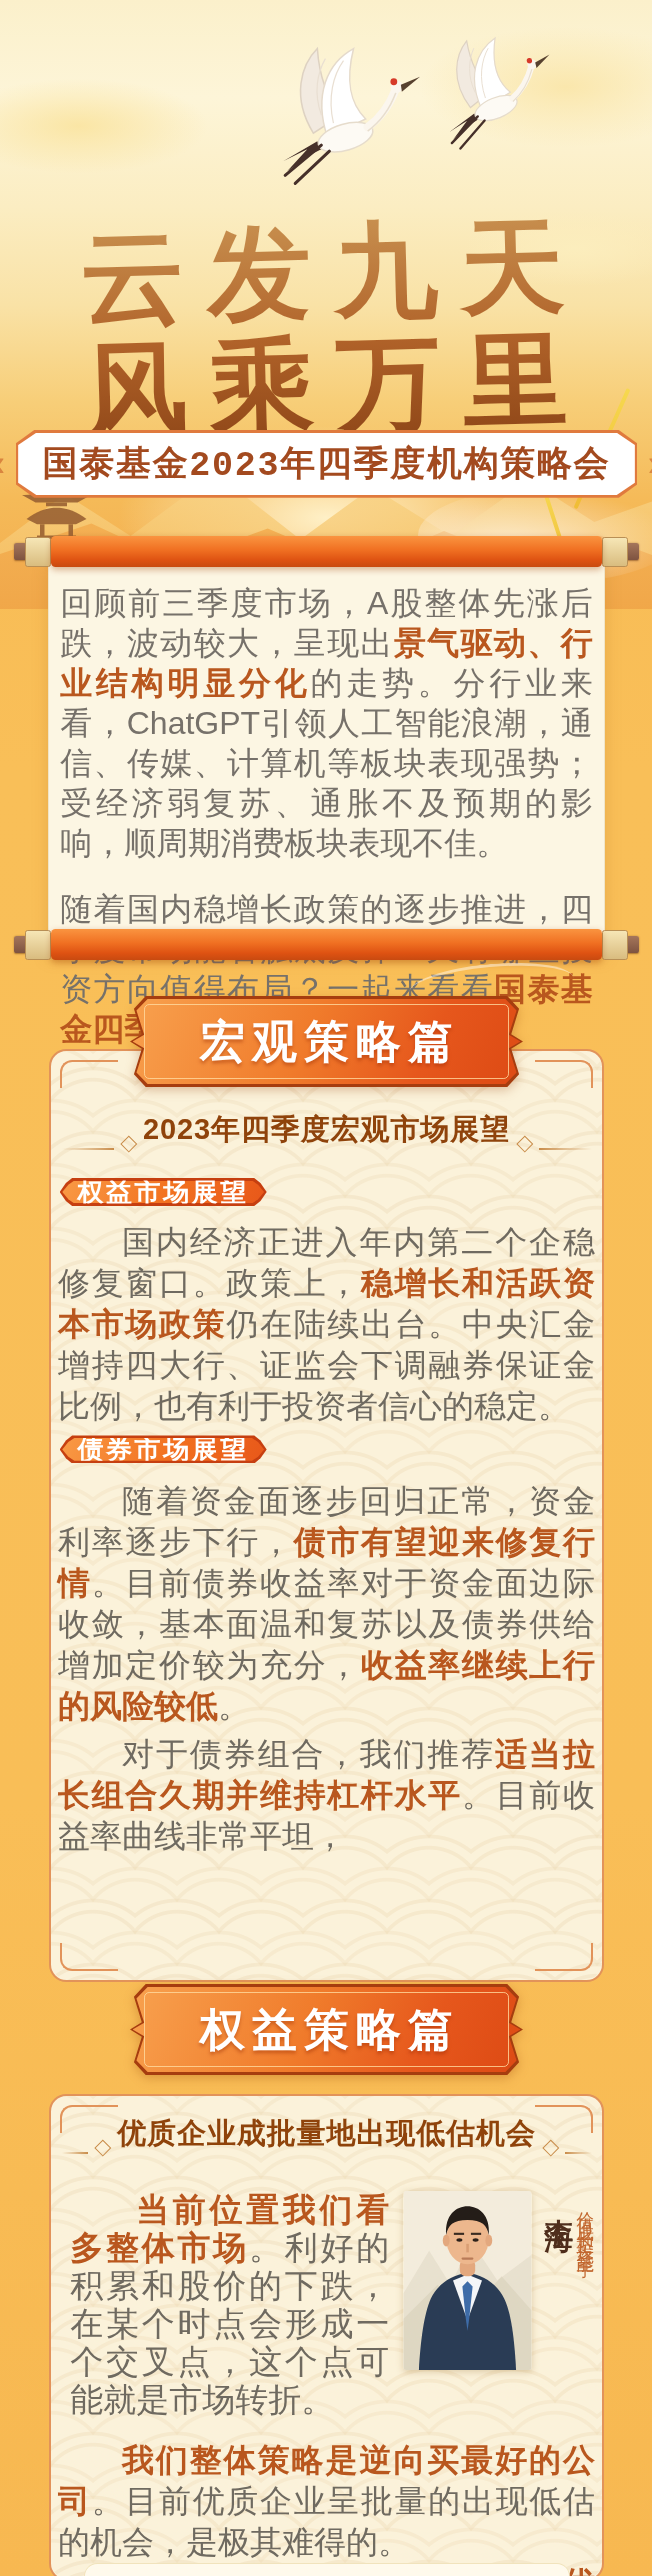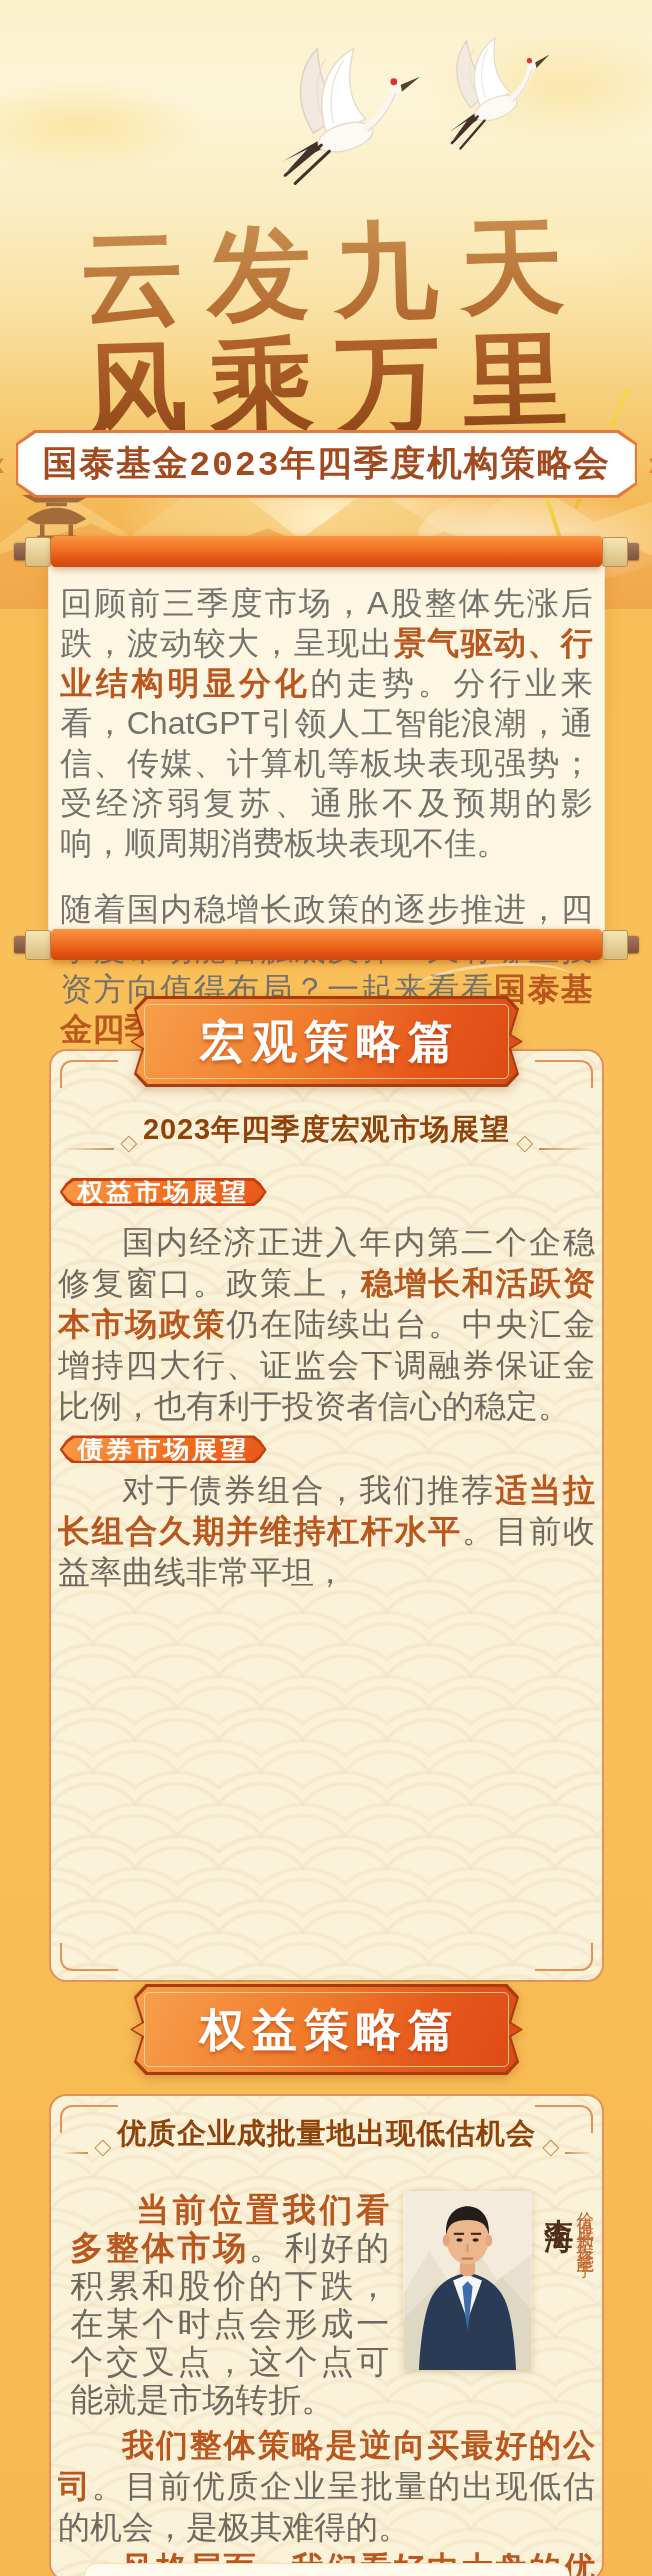--- a/index.html
+++ b/index.html
@@ -108,21 +108,21 @@
   .macro-card p.p3{margin-top:17.4px;} .macro-card p.p4{margin-top:7px;}
   
   .quote-row{display:flex;margin-top:37px;}
   .quote-left{width:319px;font-size:33px;line-height:38px;color:#6F6A60;text-align:justify;text-indent:2em;margin:0 0 0 12.2px;}
   .quote-right{position:relative;flex:1;height:184px;}
   .portrait{position:absolute;left:14px;top:0;width:129px;height:179px;border-radius:3.5px;overflow:hidden;
     box-shadow:0 1.7px 7px rgba(140,90,20,.25);}
   .v-name{position:absolute;left:150px;top:3.5px;writing-mode:vertical-rl;
     font-family:"Liberation Serif","DejaVu Serif",serif;font-size:29px;font-weight:bold;color:#4F2E1C;letter-spacing:5.2px;}
   .v-title{position:absolute;left:184px;top:7px;writing-mode:vertical-rl;font-size:17.4px;color:#C2672F;letter-spacing:6.1px;}
-  .equity-card p.p5{margin-top:6px;} .equity-card p.p6{margin-top:0;}
+  .equity-card p.p5{margin-top:21px;} .equity-card p.p6{margin-top:0;}
   .peek-box{position:absolute;left:34px;top:468px;width:484px;height:26px;background:#FFFAEC;
     border-radius:12.2px 12.2px 0 0;box-shadow:0 0 0 0.9px #F1E3BC;z-index:3;}
   .wisp{position:absolute;width:165px;height:40px;border-radius:50%;border-top:3.5px solid rgba(255,255,255,.45);}
 </style>
 </head>
 <body>
 
 <div class="page">
 
   <div class="hero">
@@ -236,20 +236,21 @@
     <div class="ribbon">
       <div class="out"></div>
       <div class="in">权益市场展望</div>
     </div>
     <p class="body p1"><span>国内经济正进入年内第二个企稳修复窗口。政策上，</span><span class="hl">稳增长和活跃资本市场政策</span><span>仍在陆续出台。中央汇金增持四大行、证监会下调融券保证金比例，也有利于投资者信心的稳定。</span></p>
 
     <div class="ribbon second">
       <div class="out"></div>
       <div class="in">债券市场展望</div>
     </div>
+    <p class="body p3"><span>随着资金面逐步回归正常，资金利率逐步下行，</span><span class="hl">债市有望迎来修复行情</span><span>。目前债券收益率对于资金面边际收敛，基本面温和复苏以及债券供给增加定价较为充分，</span><span class="hl">收益率继续上行的风险较低</span><span>。</span></p>
     <p class="body p4"><span>对于债券组合，我们推荐</span><span class="hl">适当拉长组合久期并维持杠杆水平</span><span>。目前收益率曲线非常平坦，</span></p>
   </section>
 
   <div class="plaque equity">
     <div class="shape"></div>
     <div class="fill"></div>
     <div class="goldline"></div>
     <div class="txt">权益策略篇</div>
   </div>
 

